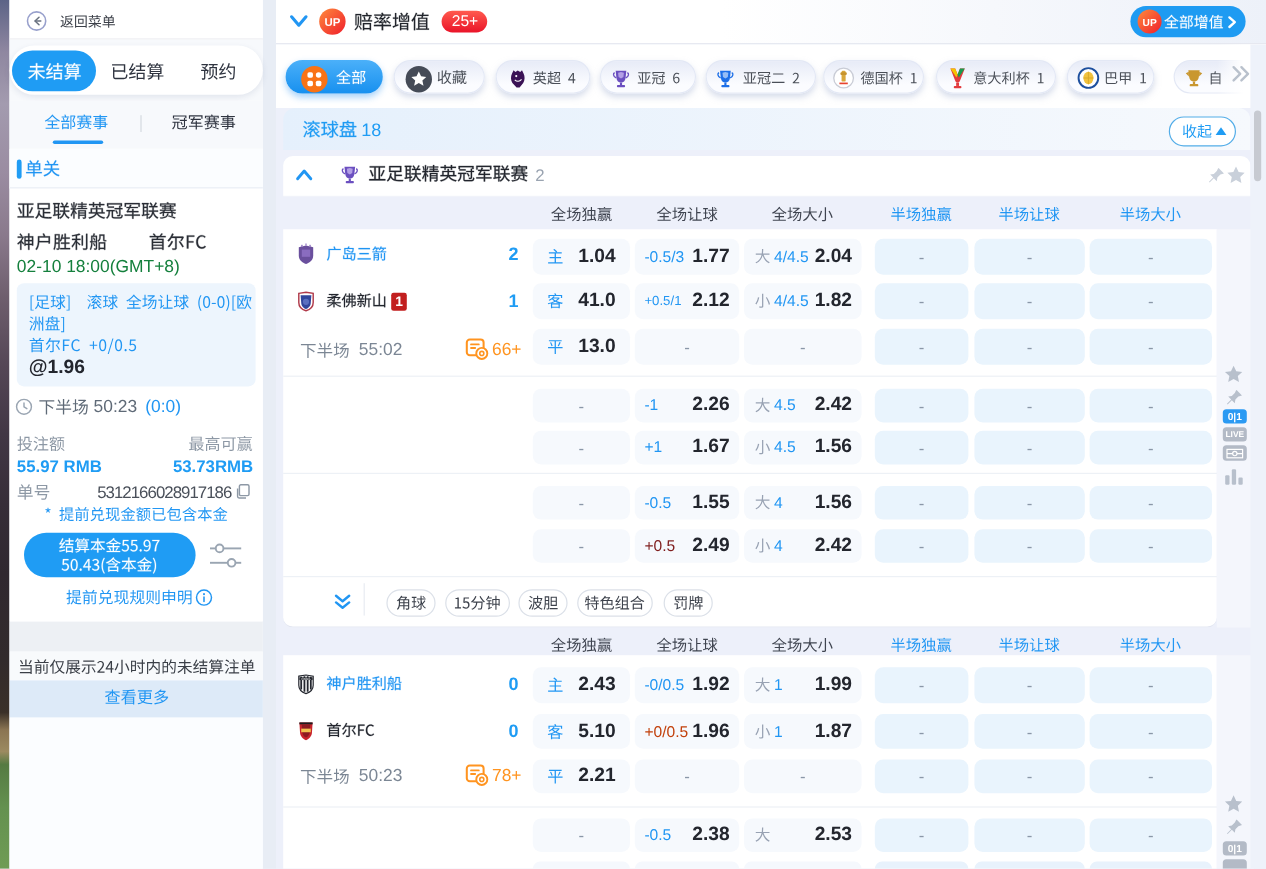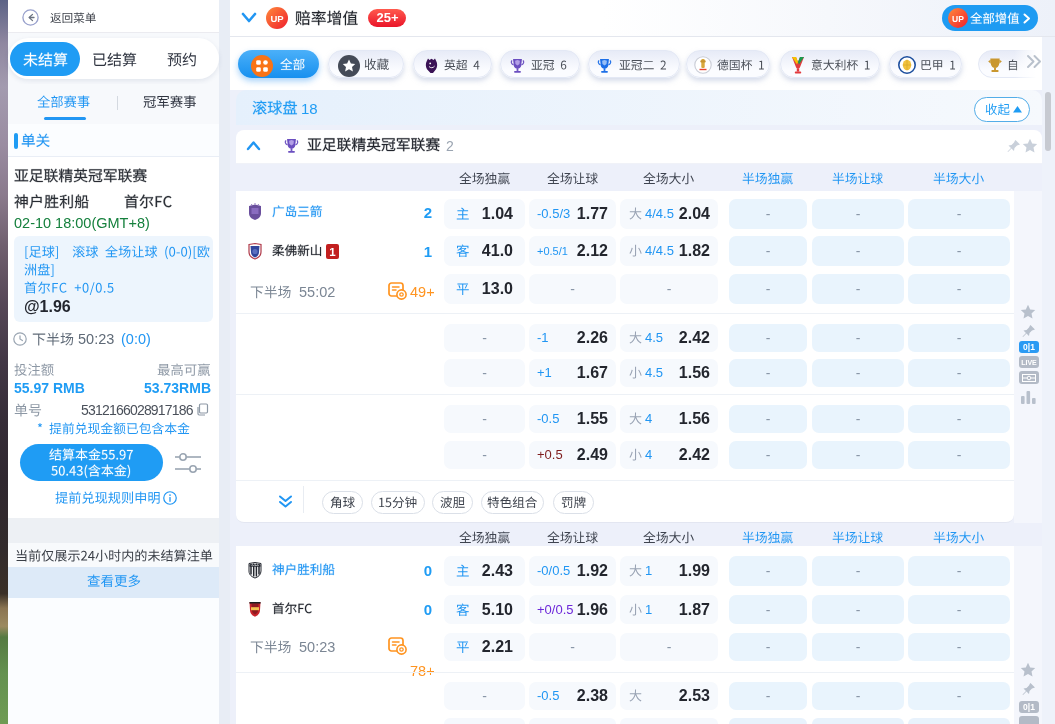--- a/index.html
+++ b/index.html
@@ -443,21 +443,21 @@
     </svg>
 <svg class="k" style="left:295.0px;top:9.8px" width="63.20" height="15.80" viewBox="0 -880 4000 1000">
       <g fill="#23262d" stroke="#23262d" stroke-width="10">
         <use href="#g88" x="0"></use>
         <use href="#g89" x="1000"></use>
         <use href="#g90" x="2000"></use>
         <use href="#g91" x="3000"></use>
       </g>
     </svg>
 <div class="b" style="left:368.0px;top:9.0px;width:38.0px;height:18.0px;background:linear-gradient(180deg,#ff5a4e,#ea1429);border-radius:9px"></div>
-<div class="t" style="font-size:13.0px;color:#fff;height:16px;line-height:16px;font-weight:bold;left:387.5px;transform:translateX(-50%);top:10.0px;">25+</div>
+<div class="t" style="font-size:13.0px;color:#fff;height:16px;line-height:16px;font-weight:normal;left:387.5px;transform:translateX(-50%);top:10.0px;">25+</div>
 <div class="b" style="left:942.0px;top:5.0px;width:96.0px;height:26.0px;background:#1e9bf2;border-radius:13px"></div>
 <svg class="k" style="left:948px;top:8px" width="20" height="20" viewBox="0 0 20 20">
       <circle cx="10" cy="10" r="10" fill="url(#upg)"></circle>
       <text x="10" y="13.6" text-anchor="middle" font-family="Liberation Sans" font-size="8.5" font-weight="bold" fill="#fff">UP</text>
     </svg>
 <svg class="k" style="left:970.0px;top:11.6px" width="49.60" height="12.40" viewBox="0 -880 4000 1000">
       <g fill="#fff" stroke="#fff" stroke-width="14">
         <use href="#g10" x="0"></use>
         <use href="#g11" x="1000"></use>
         <use href="#g90" x="2000"></use>
@@ -807,21 +807,21 @@
         <use href="#g35" x="2000"></use>
       </g>
     </svg>
 <div class="t" style="font-size:14.5px;color:#7b8694;height:18px;line-height:18px;left:299.0px;top:283.0px;">55:02</div>
 <svg class="k" style="left:388px;top:282px" width="20" height="19" viewBox="0 0 20 19">
       <rect x="1" y="1" width="14" height="13" rx="2.5" fill="none" stroke="#ff9420" stroke-width="1.7"></rect>
       <path d="M4.5 5 H11 M4.5 8 H8" stroke="#ff9420" stroke-width="1.5" stroke-linecap="round"></path>
       <circle cx="13.5" cy="12.5" r="4.6" fill="#fff" stroke="#ff9420" stroke-width="1.6"></circle>
       <circle cx="13.5" cy="12.5" r="1.7" fill="none" stroke="#ff9420" stroke-width="1.3"></circle>
     </svg>
-<div class="t" style="font-size:14.5px;color:#ff9420;height:18px;line-height:18px;left:410.0px;top:283.0px;">49+</div>
+<div class="t" style="font-size:14.5px;color:#ff9420;height:18px;line-height:18px;left:410.0px;top:283.0px;">66+</div>
 <div class="b" style="left:236.0px;top:313.0px;width:778.0px;height:1.0px;background:#edf1f6"></div>
 <div class="b" style="left:444.0px;top:324.0px;width:81.0px;height:28.0px;background:#f6f9fd;border-radius:7px"></div>
 <div class="b" style="left:529.0px;top:324.0px;width:87.0px;height:28.0px;background:#f6f9fd;border-radius:7px"></div>
 <div class="b" style="left:620.0px;top:324.0px;width:98.0px;height:28.0px;background:#f6f9fd;border-radius:7px"></div>
 <div class="t" style="font-size:14.0px;color:#8a97a8;height:18px;line-height:18px;left:484.5px;transform:translateX(-50%);top:329.0px;">-</div>
 <div class="t" style="font-size:13.0px;color:#2196f3;height:16px;line-height:16px;left:537.0px;top:330.0px;">-1</div>
 <div class="t" style="font-size:16.0px;color:#23262e;height:20px;line-height:20px;font-weight:bold;left:608.0px;transform:translateX(-100%);white-space:nowrap;top:328.0px;">2.26</div>
 <svg class="k" style="left:629.0px;top:331.2px" width="13.00" height="13.00" viewBox="0 -880 1000 1000">
       <g fill="#98a2b3">
         <use href="#g102" x="0"></use>
@@ -1041,21 +1041,21 @@
 <div class="t" style="font-size:14.0px;color:#8a97a8;height:18px;line-height:18px;left:959.0px;transform:translateX(-50%);top:562.0px;">-</div>
 <div class="b" style="left:444.0px;top:595.0px;width:81.0px;height:29.0px;background:#f6f9fd;border-radius:7px"></div>
 <div class="b" style="left:529.0px;top:595.0px;width:87.0px;height:29.0px;background:#f6f9fd;border-radius:7px"></div>
 <div class="b" style="left:620.0px;top:595.0px;width:98.0px;height:29.0px;background:#f6f9fd;border-radius:7px"></div>
 <svg class="k" style="left:456.0px;top:602.5px" width="13.50" height="13.50" viewBox="0 -880 1000 1000">
       <g fill="#2196f3">
         <use href="#g109" x="0"></use>
       </g>
     </svg>
 <div class="t" style="font-size:16.0px;color:#23262e;height:20px;line-height:20px;font-weight:bold;left:513.0px;transform:translateX(-100%);white-space:nowrap;top:599.5px;">5.10</div>
-<div class="t" style="font-size:13.0px;color:#6d28d9;height:16px;line-height:16px;left:537.0px;top:601.5px;">+0/0.5</div>
+<div class="t" style="font-size:13.0px;color:#c2410c;height:16px;line-height:16px;left:537.0px;top:601.5px;">+0/0.5</div>
 <div class="t" style="font-size:16.0px;color:#23262e;height:20px;line-height:20px;font-weight:bold;left:608.0px;transform:translateX(-100%);white-space:nowrap;top:599.5px;">1.96</div>
 <svg class="k" style="left:629.0px;top:602.7px" width="13.00" height="13.00" viewBox="0 -880 1000 1000">
       <g fill="#98a2b3">
         <use href="#g80" x="0"></use>
       </g>
     </svg>
 <div class="t" style="font-size:13.0px;color:#2196f3;height:16px;line-height:16px;left:645.0px;top:601.5px;">1</div>
 <div class="t" style="font-size:16.0px;color:#23262e;height:20px;line-height:20px;font-weight:bold;left:710.0px;transform:translateX(-100%);white-space:nowrap;top:599.5px;">1.87</div>
 <div class="b" style="left:729.0px;top:595.0px;width:78.0px;height:29.0px;background:#e9f4fd;border-radius:7px"></div>
 <div class="t" style="font-size:14.0px;color:#8a97a8;height:18px;line-height:18px;left:768.0px;transform:translateX(-50%);top:600.5px;">-</div>
@@ -1118,21 +1118,21 @@
         <use href="#g35" x="2000"></use>
       </g>
     </svg>
 <div class="t" style="font-size:14.5px;color:#7b8694;height:18px;line-height:18px;left:299.0px;top:638.0px;">50:23</div>
 <svg class="k" style="left:388px;top:637px" width="20" height="19" viewBox="0 0 20 19">
       <rect x="1" y="1" width="14" height="13" rx="2.5" fill="none" stroke="#ff9420" stroke-width="1.7"></rect>
       <path d="M4.5 5 H11 M4.5 8 H8" stroke="#ff9420" stroke-width="1.5" stroke-linecap="round"></path>
       <circle cx="13.5" cy="12.5" r="4.6" fill="#fff" stroke="#ff9420" stroke-width="1.6"></circle>
       <circle cx="13.5" cy="12.5" r="1.7" fill="none" stroke="#ff9420" stroke-width="1.3"></circle>
     </svg>
-<div class="t" style="font-size:14.5px;color:#ff9420;height:18px;line-height:18px;left:410.0px;top:638.0px;margin-top:24px;">78+</div>
+<div class="t" style="font-size:14.5px;color:#ff9420;height:18px;line-height:18px;left:410.0px;top:638.0px;">78+</div>
 <div class="b" style="left:236.0px;top:672.0px;width:778.0px;height:1.0px;background:#edf1f6"></div>
 <div class="b" style="left:444.0px;top:682.0px;width:81.0px;height:28.0px;background:#f6f9fd;border-radius:7px"></div>
 <div class="b" style="left:529.0px;top:682.0px;width:87.0px;height:28.0px;background:#f6f9fd;border-radius:7px"></div>
 <div class="b" style="left:620.0px;top:682.0px;width:98.0px;height:28.0px;background:#f6f9fd;border-radius:7px"></div>
 <div class="t" style="font-size:14.0px;color:#8a97a8;height:18px;line-height:18px;left:484.5px;transform:translateX(-50%);top:687.0px;">-</div>
 <div class="t" style="font-size:13.0px;color:#2196f3;height:16px;line-height:16px;left:537.0px;top:688.0px;">-0.5</div>
 <div class="t" style="font-size:16.0px;color:#23262e;height:20px;line-height:20px;font-weight:bold;left:608.0px;transform:translateX(-100%);white-space:nowrap;top:686.0px;">2.38</div>
 <svg class="k" style="left:629.0px;top:689.2px" width="13.00" height="13.00" viewBox="0 -880 1000 1000">
       <g fill="#98a2b3">
         <use href="#g102" x="0"></use>

